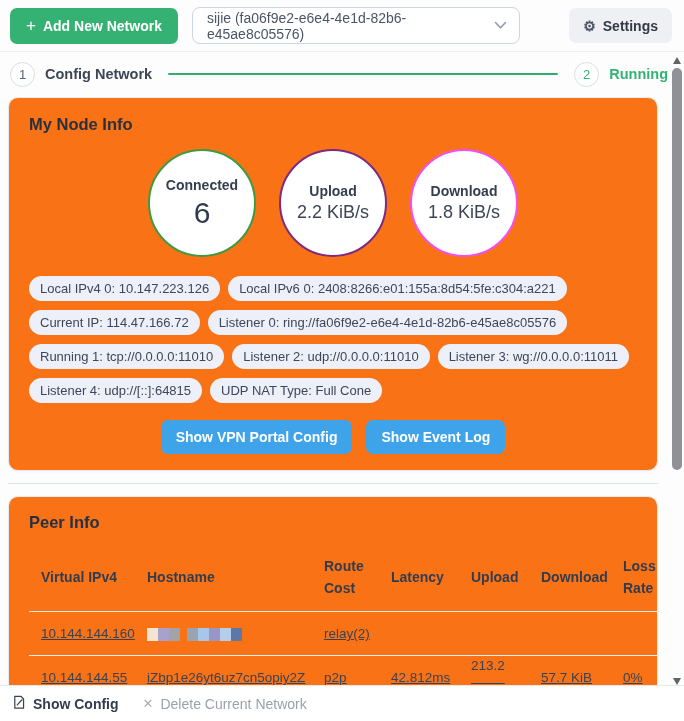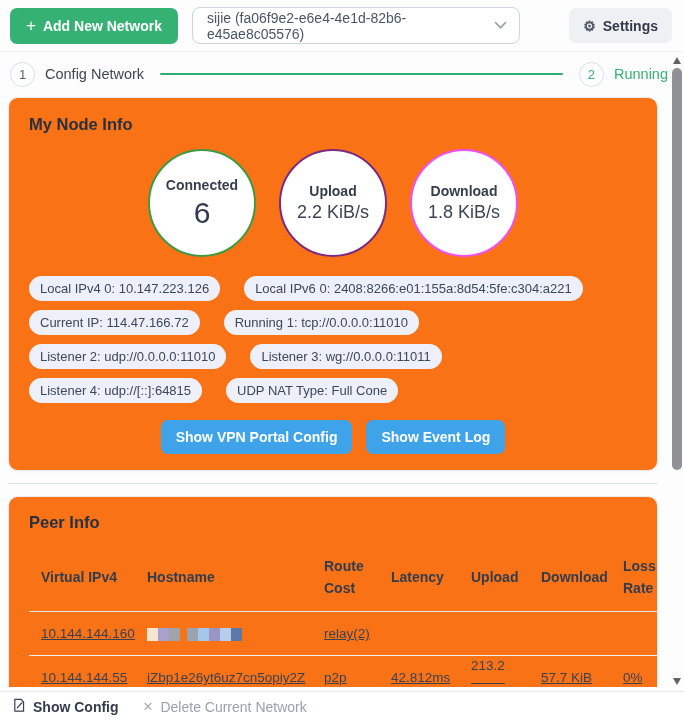--- a/index.html
+++ b/index.html
@@ -23,60 +23,60 @@
                   cursor:pointer; font-family:inherit; }
   .gear { font-size:14px; color:#4b5563; }
 
   
   .content { position:absolute; top:52px; left:0; right:0; height:635px; overflow:hidden; }
 
   
   .stepper { display:flex; align-items:center; gap:10px; margin:9px 16px 10px 10px; height:26px; }
   .step-circle { width:25px; height:25px; border-radius:50%; border:1.5px solid #d8dfe8; display:flex;
                  align-items:center; justify-content:center; font-size:13px; color:#5a6472; flex:none; background:#fff; }
-  .step-label { font-size:14.5px; font-weight:400; color:#3c4657; white-space:nowrap; }
+  .step-label { font-size:14.5px; font-weight:700; color:#3c4657; white-space:nowrap; }
   .step-line { flex:1; height:2px; background:#2fae6d; border-radius:1px; margin:0 6px; }
   .step-active .step-num { color:#35b273; }
   .step-label.active { color:#35b273; }
 
   
   .card { background:#f97316; border:1px solid #e8ecf1; border-radius:10px; margin:0 26px 0 8px;
           box-shadow:0 1px 3px rgba(30,41,59,.04); }
   .card-title { font-size:16.5px; font-weight:700; color:#28303f; }
 
   .node-card { padding:17px 20px 16px; }
   .rings { display:flex; justify-content:center; gap:23px; margin-top:15px; }
   .ring { width:108px; height:108px; border:2px solid #888; border-radius:50%; display:flex; flex-direction:column;
           align-items:center; justify-content:center; gap:3px; background:#fff; }
   .ring-label { font-size:14px; font-weight:700; color:#353e4f; }
   .ring-value { font-size:18px; color:#3d4555; }
   .ring-value.big { font-size:30px; font-weight:400; color:#2f3a4f; }
 
-  .tags { display:flex; flex-wrap:wrap; gap:9px 24px; margin-top:19px; }
+  .tags { display:flex; flex-wrap:wrap; gap:9px 8px; margin-top:19px; }
   .tag { background:#edf0f8; color:#3f4659; border-radius:13px; padding:5px 11px; font-size:13px; white-space:nowrap; }
 
   .node-buttons { display:flex; justify-content:center; gap:14px; margin-top:17px; }
   .btn-info { background:#3ea3e8; color:#fff; border:none; border-radius:7px; height:34px; padding:0 15px;
               font-size:14px; font-weight:700; cursor:pointer; font-family:inherit; }
 
   .divider { height:1px; background:#dde3ea; margin:12px 26px 12px 8px; }
 
   
   .peer-card { padding:16px 20px 0; height:400px; }
   .peer-table { width:100%; border-collapse:collapse; margin-top:12px; table-layout:fixed; }
   .peer-table th { text-align:left; font-size:14px; font-weight:600; color:#333c4d; padding:12px 12px;
                    border-bottom:1px solid #e3e8ee; line-height:1.55; vertical-align:middle; }
   .peer-table td { font-size:13.5px; color:#3a4252; padding:14px 12px; border-bottom:1px solid #edf0f4;
                    vertical-align:middle; overflow:hidden; white-space:nowrap;text-decoration:underline; }
   .cell-raised { position:relative; top:-12px; }
   .redact-group { display:inline-flex; margin-right:7px; vertical-align:middle; }
   .redact-px { width:11px; height:13px; display:inline-block; }
 
   
-  .footer { position:absolute; left:0; right:0; bottom:0; height:30px; background:#fff; border-top:1px solid #e6eaf0;
+  .footer { position:absolute; left:0; right:0; bottom:0; height:36px; background:#fff; border-top:1px solid #e6eaf0;
             display:flex; align-items:center; padding:0 12px; gap:24px; z-index:6; }
   .footer-item { display:flex; align-items:center; gap:7px; font-size:14px; font-weight:600; color:#333c4d; cursor:pointer; }
   .footer-item.disabled { color:#9aa1ad; font-weight:400; }
   .x-icon { font-size:13px; color:#a8aeb8; }
 
   
   .scrollbar { position:absolute; top:54px; right:1px; width:13px; height:647px; z-index:5;
                display:flex; flex-direction:column; align-items:center; }
   .tri-up { width:0; height:0; border-left:4px solid transparent; border-right:4px solid transparent;
             border-bottom:7px solid #5f6368; margin-top:3px; }
@@ -137,20 +137,21 @@
         <div class="ring" style="border-color: rgb(241, 79, 241);">
           <span class="ring-label">Download</span>
           <span class="ring-value">1.8 KiB/s</span>
         </div>
       </div>
 
       <div class="tags">
         <span class="tag">Local IPv4 0: 10.147.223.126</span>
         <span class="tag">Local IPv6 0: 2408:8266:e01:155a:8d54:5fe:c304:a221</span>
         <span class="tag">Current IP: 114.47.166.72</span>
+        <span class="tag">Listener 0: ring://fa06f9e2-e6e4-4e1d-82b6-e45ae8c05576</span>
         <span class="tag">Running 1: tcp://0.0.0.0:11010</span>
         <span class="tag">Listener 2: udp://0.0.0.0:11010</span>
         <span class="tag">Listener 3: wg://0.0.0.0:11011</span>
         <span class="tag">Listener 4: udp://[::]:64815</span>
         <span class="tag">UDP NAT Type: Full Cone</span>
       </div>
 
       <div class="node-buttons">
         <button class="btn-info">Show VPN Portal Config</button>
         <button class="btn-info">Show Event Log</button>

